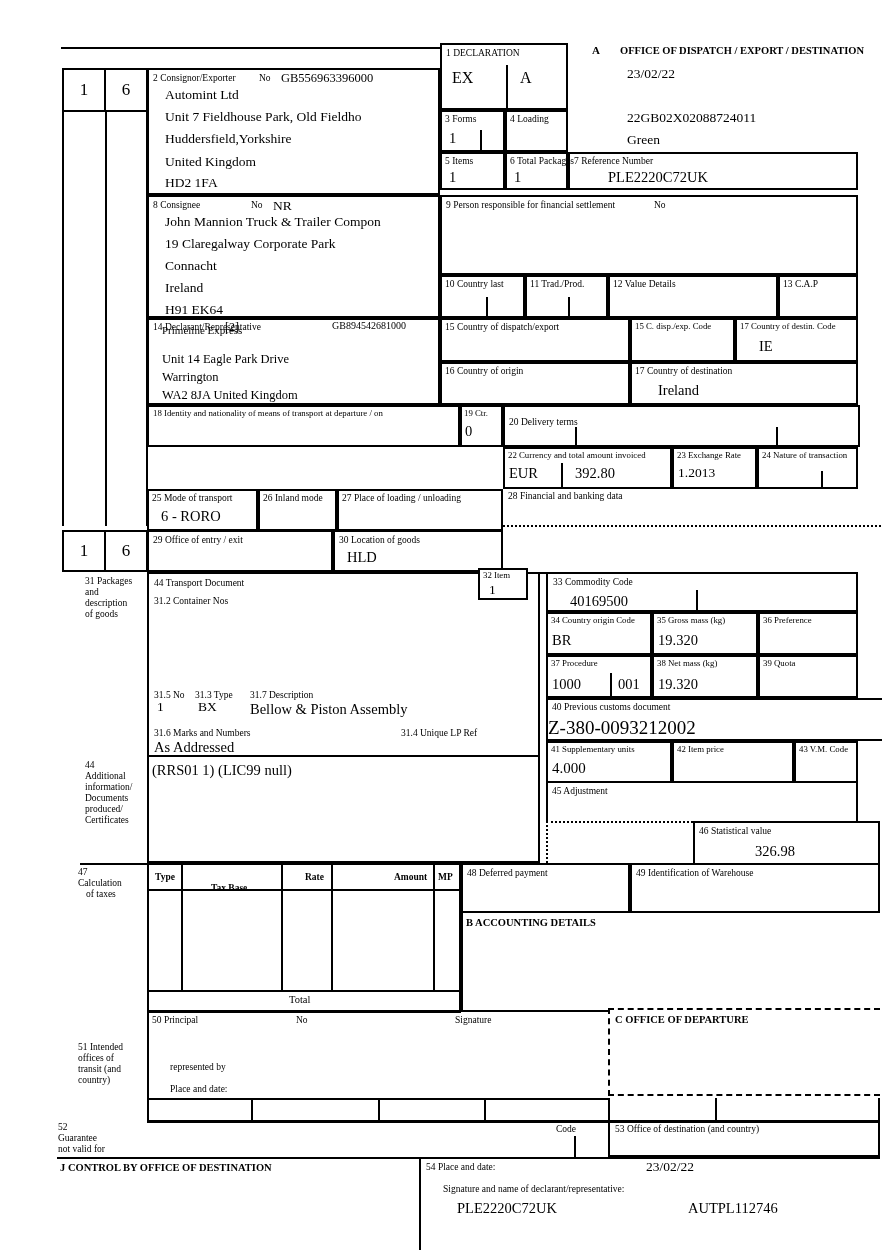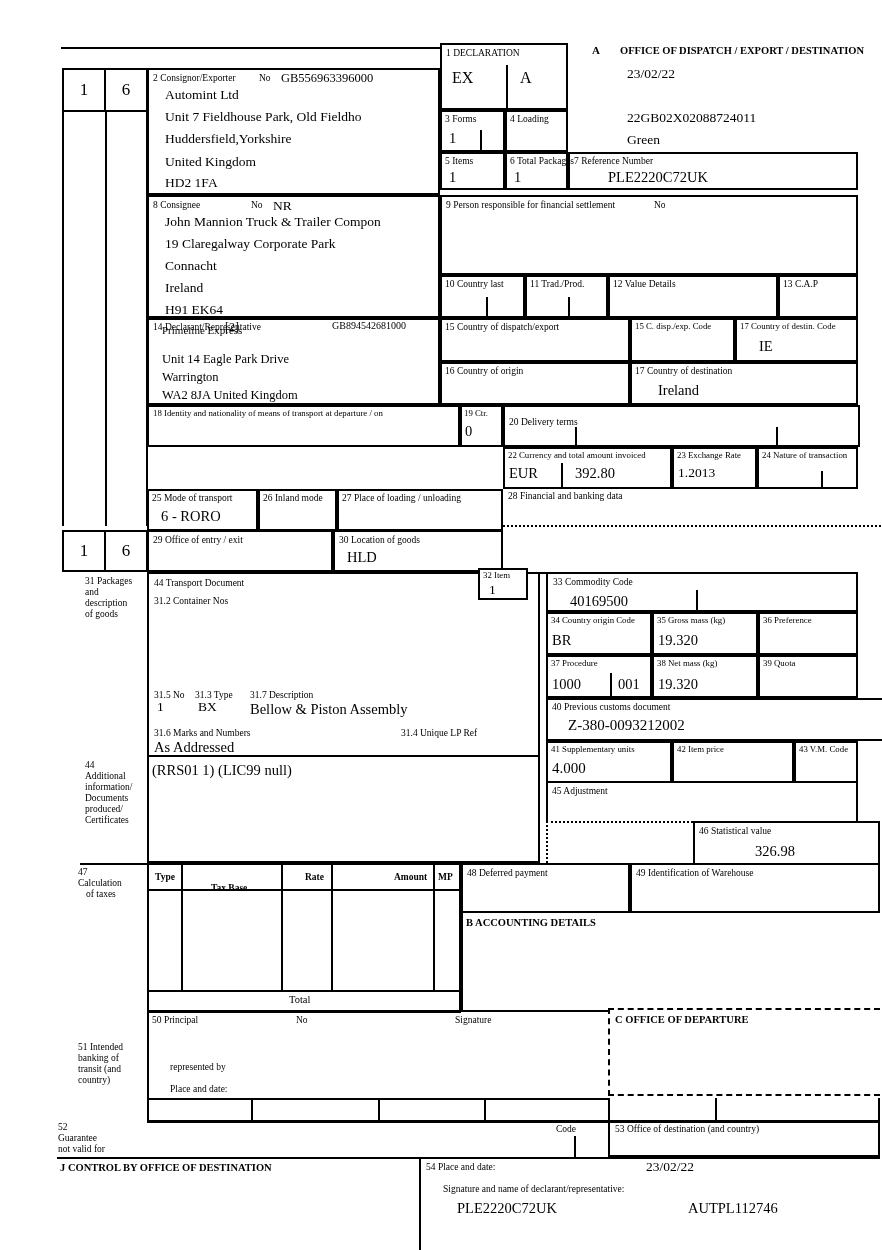--- a/index.html
+++ b/index.html
@@ -253,21 +253,21 @@
   </div>
   <div class="box" style="left:652px;top:655px;width:106px;height:43px;">
     <span class="p lbs" style="left:3px;top:2px;">38 Net mass (kg)</span>
     <span class="p val2" style="left:4px;top:19px;">19.320</span>
   </div>
   <div class="box" style="left:758px;top:655px;width:100px;height:43px;">
     <span class="p lbs" style="left:3px;top:2px;">39 Quota</span>
   </div>
   <div class="box" style="left:546px;top:698px;width:372px;height:43px;">
     <span class="p lb" style="left:4px;top:2px;">40 Previous customs document</span>
-    <span class="p" style="left:20px;top:17px;font-size:15px;">Z-380-0093212002</span>
+    <span class="p" style="left:0;top:17px;font-size:19px;">Z-380-0093212002</span>
   </div>
   <div class="box" style="left:546px;top:741px;width:126px;height:42px;">
     <span class="p lbs" style="left:3px;top:2px;">41 Supplementary units</span>
     <span class="p" style="left:4px;top:17px;font-size:15px;">4.000</span>
   </div>
   <div class="box" style="left:672px;top:741px;width:122px;height:42px;">
     <span class="p lbs" style="left:3px;top:2px;">42 Item price</span>
   </div>
   <div class="box" style="left:794px;top:741px;width:64px;height:42px;">
     <span class="p lbs" style="left:3px;top:2px;">43 V.M. Code</span>
@@ -331,21 +331,21 @@
   <span class="p lb" style="left:455px;top:1015px;">Signature</span>
   <span class="p lb" style="left:170px;top:1062px;">represented by</span>
   <span class="p lb" style="left:170px;top:1084px;">Place and date:</span>
 
   <div class="box" style="left:608px;top:1008px;width:272px;height:88px;border-style:dashed;border-right:none;">
     <span class="p bd" style="left:5px;top:4px;font-size:10.5px;">C OFFICE OF DEPARTURE</span>
   </div>
 
   <div class="p lb" style="left:78px;top:1042px;">
     <div>51 Intended</div>
-    <div>banking of</div>
+    <div>offices of</div>
     <div>transit (and</div>
     <div>country)</div>
   </div>
 
   <div class="hline" style="left:147px;top:1098px;width:461px;"></div>
   <div class="vline" style="left:147px;top:1098px;height:24px;"></div>
   <div class="vline" style="left:251px;top:1098px;height:24px;"></div>
   <div class="vline" style="left:378px;top:1098px;height:24px;"></div>
   <div class="vline" style="left:484px;top:1098px;height:24px;"></div>
   <div class="vline" style="left:608px;top:1098px;height:24px;"></div>

